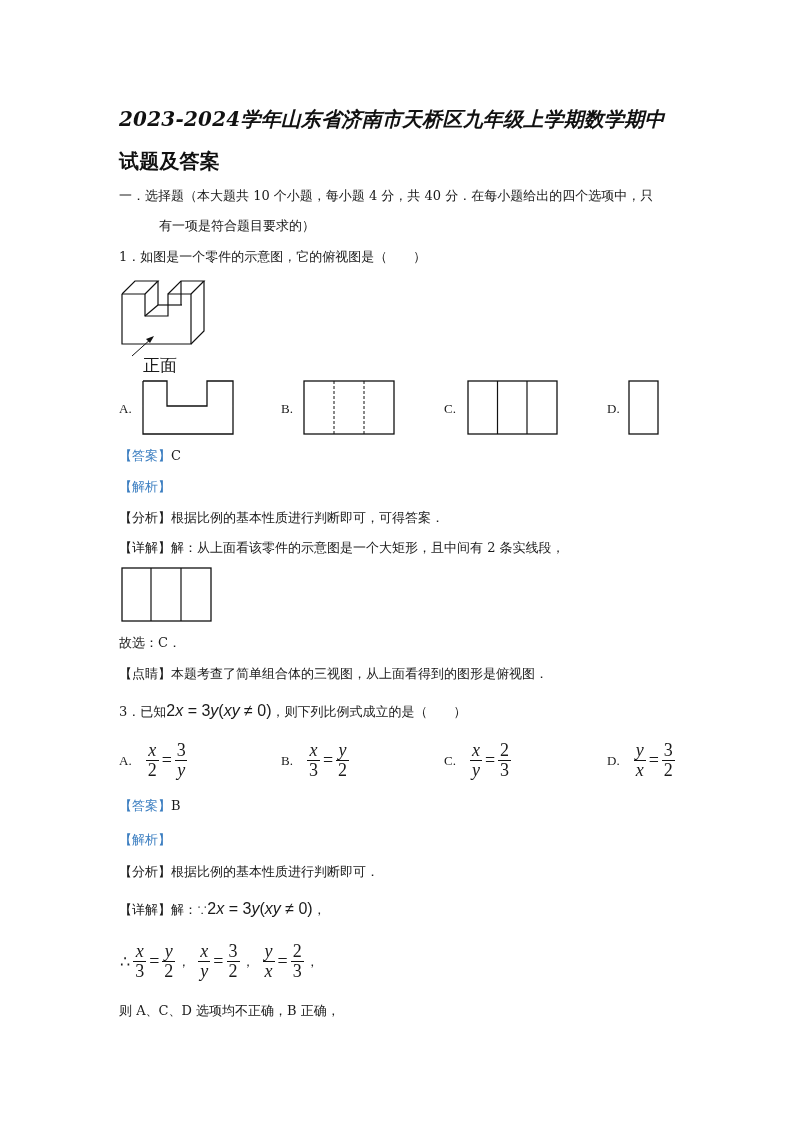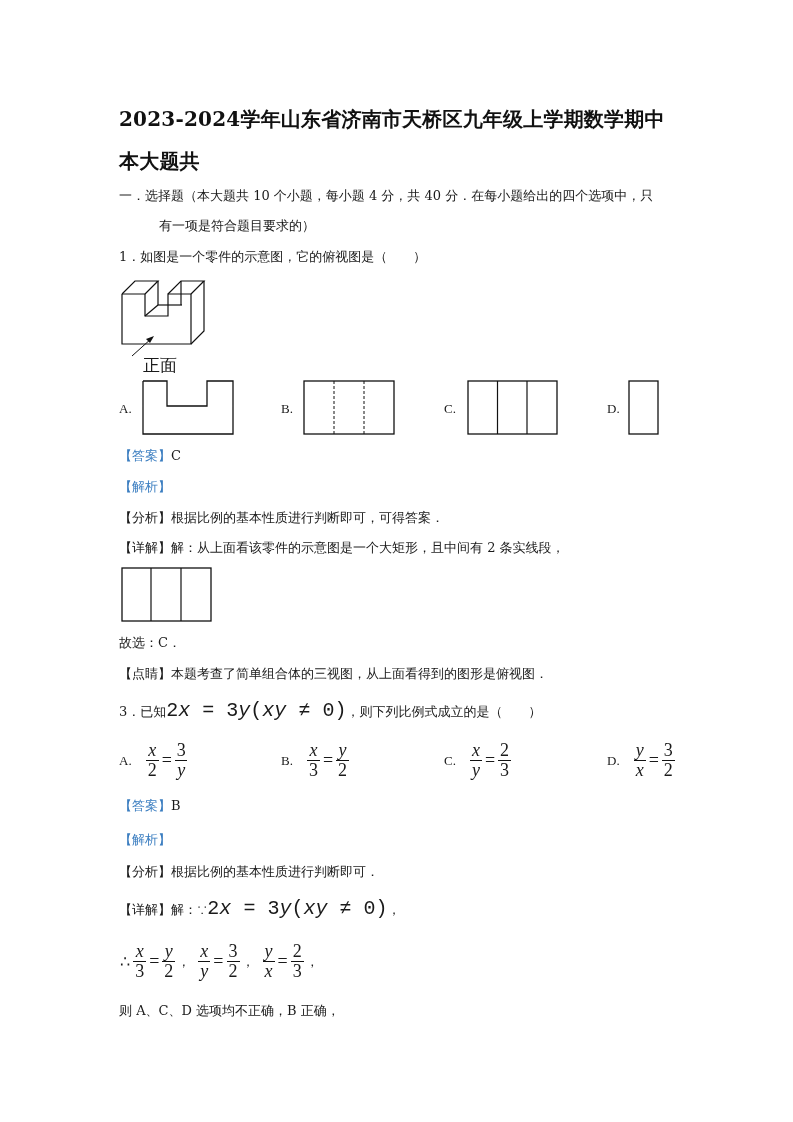--- a/index.html
+++ b/index.html
@@ -2,35 +2,35 @@
 <html><head>
 <meta charset="utf-8">
 <style>
   html, body { margin: 0; padding: 0; background: #ffffff; }
   body { width: 793px; height: 1122px; position: relative; overflow: hidden;
          font-family: "DejaVu Serif", "Liberation Serif", serif; color: #1a1a1a; }
   .abs { position: absolute; white-space: nowrap; }
   .title { font-family: "DejaVu Serif", serif; font-weight: bold; font-size: 20px; color: #111; left: 119px; letter-spacing: 0.2px; }
   .txt { font-size: 13px; left: 119px; line-height: 16px; }
   .blue { color: #3a7dc0; }
-  .mathv { font-family: Liberation Mono, monospace; font-size: 20px; }
+  .mathv { font-family: Liberation Sans, sans-serif; font-size: 16px; }
   .it { font-style: italic; }
   .frac { display: inline-flex; flex-direction: column; align-items: center; vertical-align: middle;
           font-family: "Liberation Serif", serif; font-size: 18px; line-height: 19px; margin: 0 2px; }
   .frac .num { padding: 0 2px; }
   .frac .den { padding: 0 2px; border-top: 1px solid #111; }
   .eq { font-family: "Liberation Serif", serif; font-size: 18px; vertical-align: middle; margin: 0 1px; }
   .opt-label { font-family: "Liberation Serif", serif; font-size: 13px; }
   svg { position: absolute; }
 </style>
 </head>
 <body>
 
-<div class="abs title" style="top:106px;">2023-2024学年山东省济南市天桥区九年级上学期数学期中</div>
-<div class="abs title" style="top:148px;">本大题共</div>
+<div class="abs title" style="top:106px;font-style:italic;">2023-2024学年山东省济南市天桥区九年级上学期数学期中</div>
+<div class="abs title" style="top:148px;">试题及答案</div>
 
 <div class="abs txt" style="top:188px;">一．选择题（本大题共 10 个小题，每小题 4 分，共 40 分．在每小题给出的四个选项中，只</div>
 <div class="abs txt" style="top:218px;margin-left:40px;">有一项是符合题目要求的）</div>
 
 <div class="abs txt" style="top:249px;">1．如图是一个零件的示意图，它的俯视图是（　　）</div>
 
 <svg style="left:118px; top:276px;" width="110" height="100" viewBox="0 0 110 100">
   <g fill="none" stroke="#111" stroke-width="1.2">
 
     <polyline points="4,18 27,18 27,40 50,40 50,18 73,18 73,68 4,68 4,18"></polyline>

